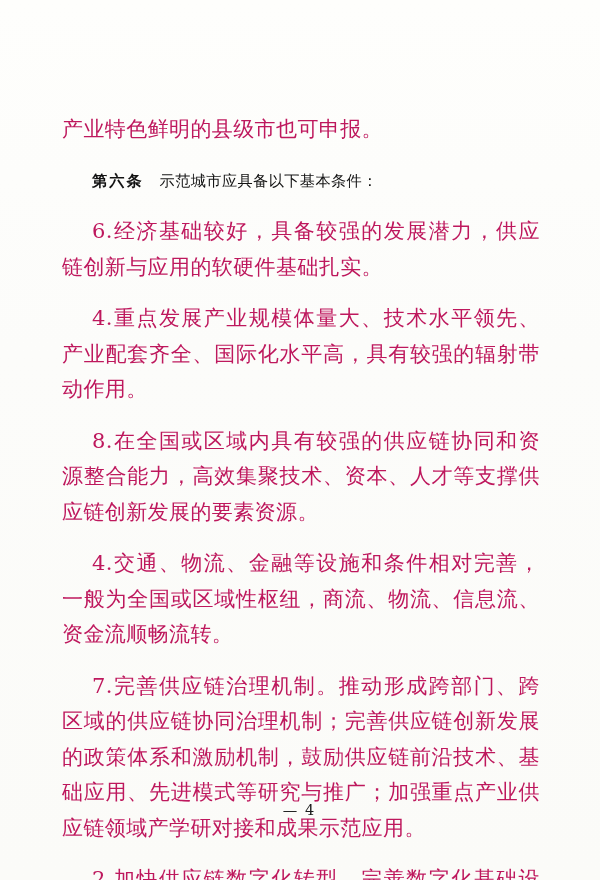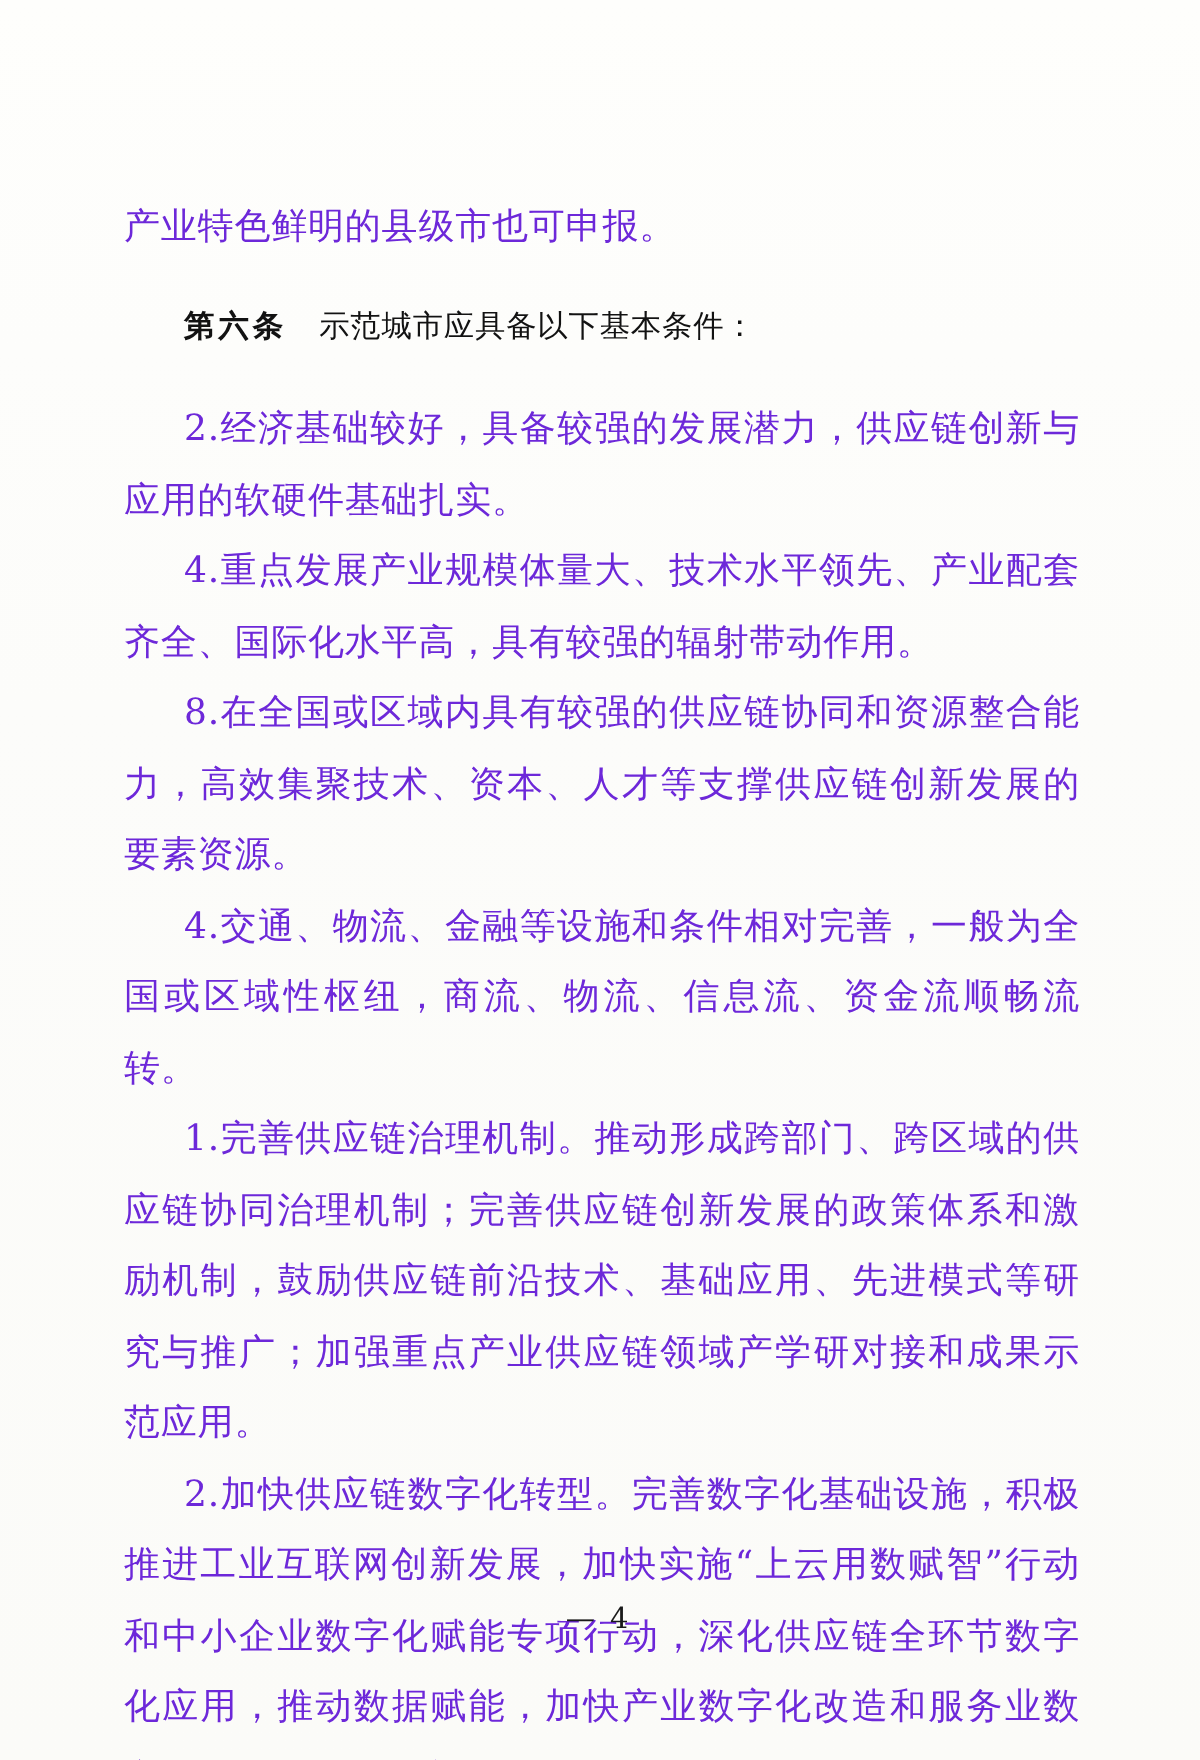--- a/index.html
+++ b/index.html
@@ -26,38 +26,38 @@
     pointer-events: none;
   }
   .content {
     position: absolute;
     left: 62px;
     top: 96px;
     width: 478px;
   }
   .para {
     font-family: "DejaVu Serif", serif;
-    font-size: 18px;
+    font-size: 21px;
     line-height: 35.5px;
-    color: #6d28d9;
+    color: #be185d;
     letter-spacing: 0.4px;
-    margin: 0 0 0 0;
+    margin: 16px 0 0 0;
     text-align: justify;
     text-justify: inter-ideograph;
     white-space: normal;
   }
   .para.indent {
     text-indent: 30px;
   }
   .clause {
     font-weight: bold;
     letter-spacing: 2px;
   }
   .article-line {
-    font-family: Liberation Mono, monospace;
+    font-family: Liberation Sans, sans-serif;
     font-size: 15.2px;
     line-height: 35.5px;
     color: #121212;
     letter-spacing: 0.4px;
     text-indent: 30px;
   }
   .article-line .spacer {
     display: inline-block;
     width: 16px;
   }
@@ -83,31 +83,31 @@
   <div class="paper-tone"></div>
 
   <div class="content">
 
     <p class="para">产业特色鲜明的县级市也可申报。</p>
 
     <p class="article-line">
       <span class="clause">第六条</span><span class="spacer"></span><span>示范城市应具备以下基本条件：</span>
     </p>
 
-    <p class="para indent">2.经济基础较好，具备较强的发展潜力，供应链创新与应用的软硬件基础扎实。</p>
+    <p class="para indent">6.经济基础较好，具备较强的发展潜力，供应链创新与应用的软硬件基础扎实。</p>
 
     <p class="para indent">4.重点发展产业规模体量大、技术水平领先、产业配套齐全、国际化水平高，具有较强的辐射带动作用。</p>
 
     <p class="para indent">8.在全国或区域内具有较强的供应链协同和资源整合能力，高效集聚技术、资本、人才等支撑供应链创新发展的要素资源。</p>
 
     <p class="para indent">4.交通、物流、金融等设施和条件相对完善，一般为全国或区域性枢纽，商流、物流、信息流、资金流顺畅流转。</p>
 
 
 
-    <p class="para indent">1.完善供应链治理机制。推动形成跨部门、跨区域的供应链协同治理机制；完善供应链创新发展的政策体系和激励机制，鼓励供应链前沿技术、基础应用、先进模式等研究与推广；加强重点产业供应链领域产学研对接和成果示范应用。</p>
+    <p class="para indent">7.完善供应链治理机制。推动形成跨部门、跨区域的供应链协同治理机制；完善供应链创新发展的政策体系和激励机制，鼓励供应链前沿技术、基础应用、先进模式等研究与推广；加强重点产业供应链领域产学研对接和成果示范应用。</p>
 
     <p class="para indent">2.加快供应链数字化转型。完善数字化基础设施，积极推进工业互联网创新发展，加快实施“上云用数赋智”行动和中小企业数字化赋能专项行动，深化供应链全环节数字化应用，推动数据赋能，加快产业数字化改造和服务业数字化转型，促进供应链上大中</p>
 
   </div>
 
   <div class="footer">
     <span class="dash">—</span>
     <span>4</span>
   </div>
 </div>

